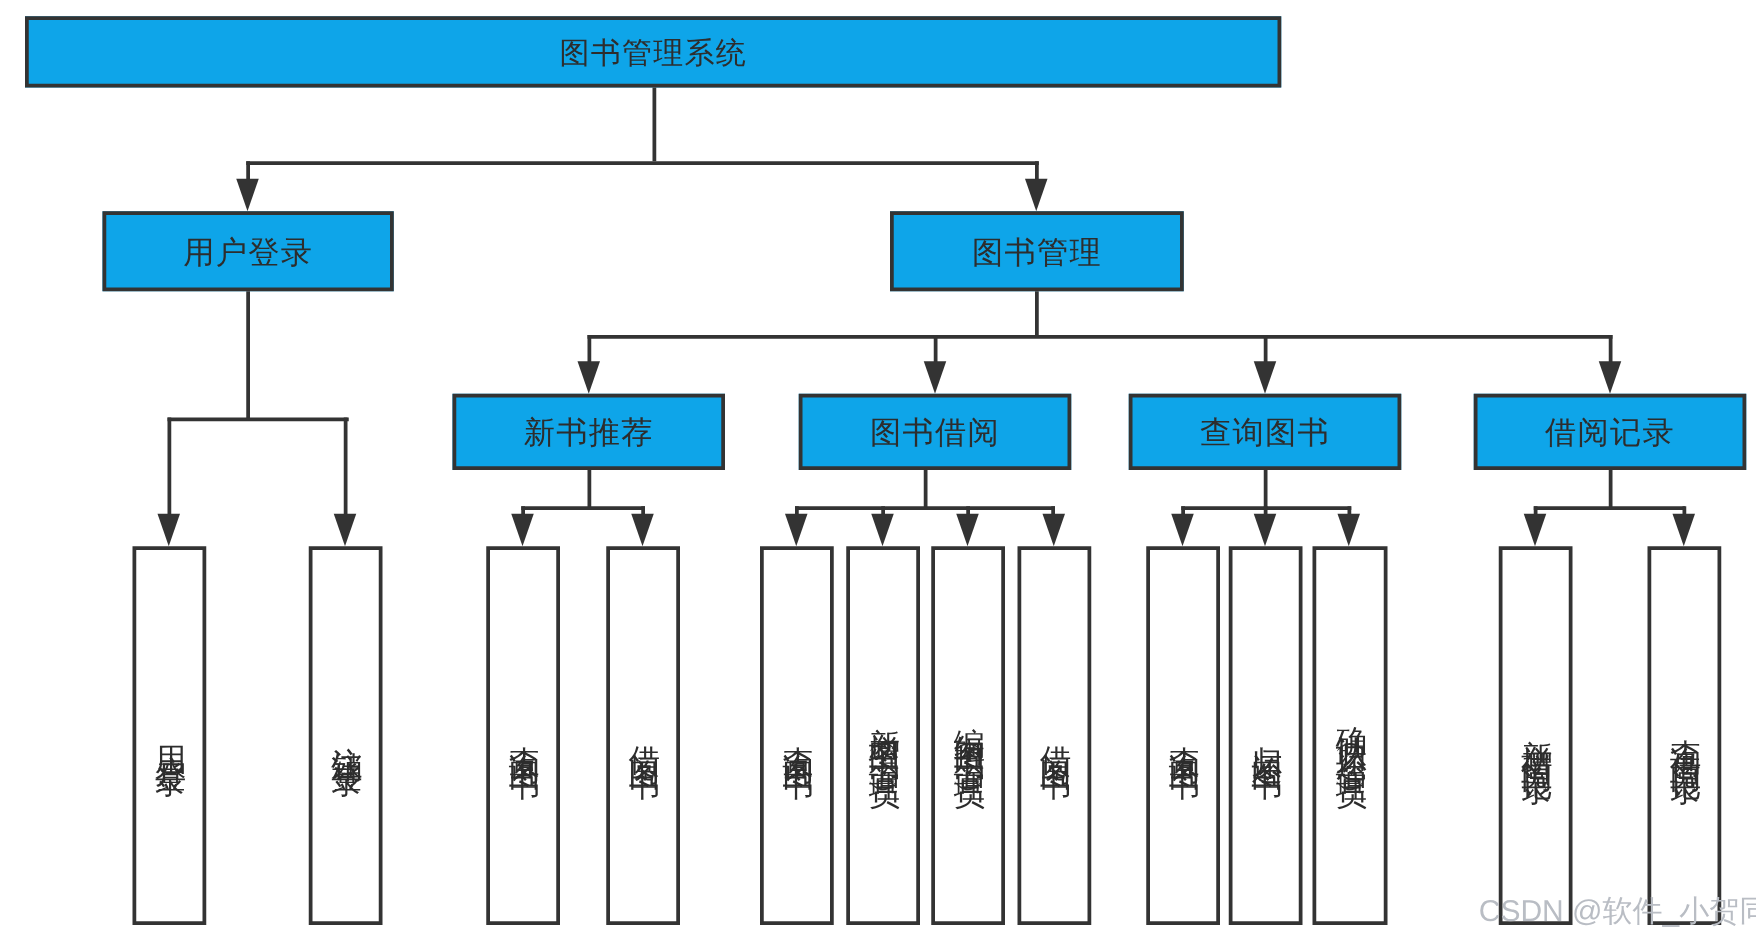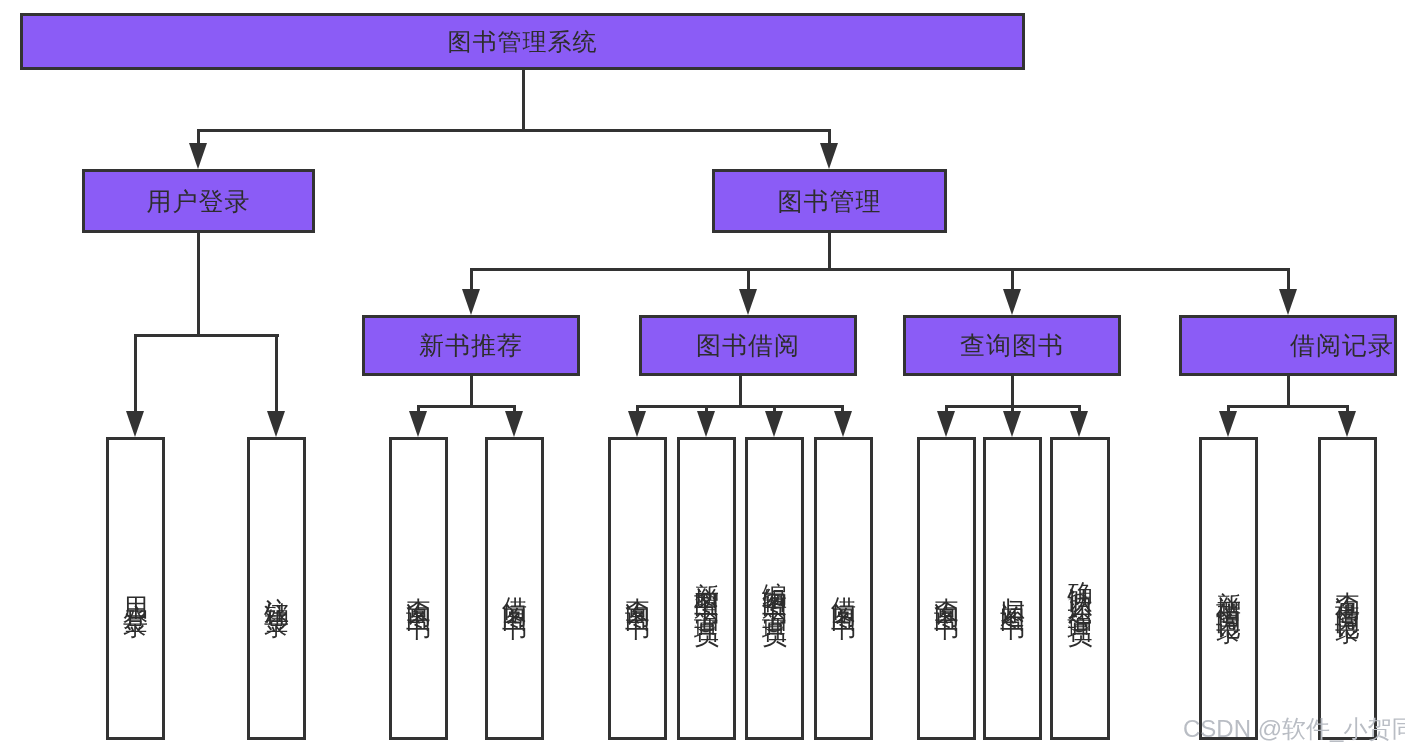--- a/index.html
+++ b/index.html
@@ -3,21 +3,21 @@
 <meta charset="utf-8">
 <style>
   html,body { margin:0; padding:0; background:#ffffff; }
   #canvas {
     position:relative; width:1405px; height:747px; background:#ffffff;
     font-family:"Liberation Sans","DejaVu Sans",sans-serif;
     color:#2d2d2d; overflow:hidden;
   }
   .b {
     position:absolute; box-sizing:border-box;
-    border:3px solid #333333; background:#8b5cf6;
+    border:3px solid #333333; background:#0ea5e9;
     display:flex; align-items:center; justify-content:center;
     font-size:25px; letter-spacing:1px; color:#2d2d2d;
   }
   .b.root { font-size:24px; }
   .vb {
     position:absolute; box-sizing:border-box;
     border:3px solid #333333; background:#ffffff;
     display:flex; align-items:center; justify-content:center;
   }
   .vb span {
@@ -78,21 +78,21 @@
 
   <div class="b" style="left:639px;top:315px;width:218px;height:61px;">
     <span>图书借阅</span>
   </div>
   <div class="b" style="left:362px;top:315px;width:218px;height:61px;">
     <span>新书推荐</span>
   </div>
   <div class="b" style="left:903px;top:315px;width:218px;height:61px;">
     <span>查询图书</span>
   </div>
-  <div class="b" style="left:1179px;top:315px;width:218px;height:61px;justify-content:flex-end;">
+  <div class="b" style="left:1179px;top:315px;width:218px;height:61px;">
     <span>借阅记录</span>
   </div>
 
   <div class="ln" style="left:470px;top:376px;width:3px;height:31px;"></div>
   <div class="ln" style="left:417px;top:405px;width:99px;height:3px;"></div>
   <div class="ln" style="left:417px;top:405px;width:3px;height:9px;"></div>
   <div class="ar" style="left:409px;top:411px;"></div>
   <div class="ln" style="left:513px;top:405px;width:3px;height:9px;"></div>
   <div class="ar" style="left:505px;top:411px;"></div>
 

